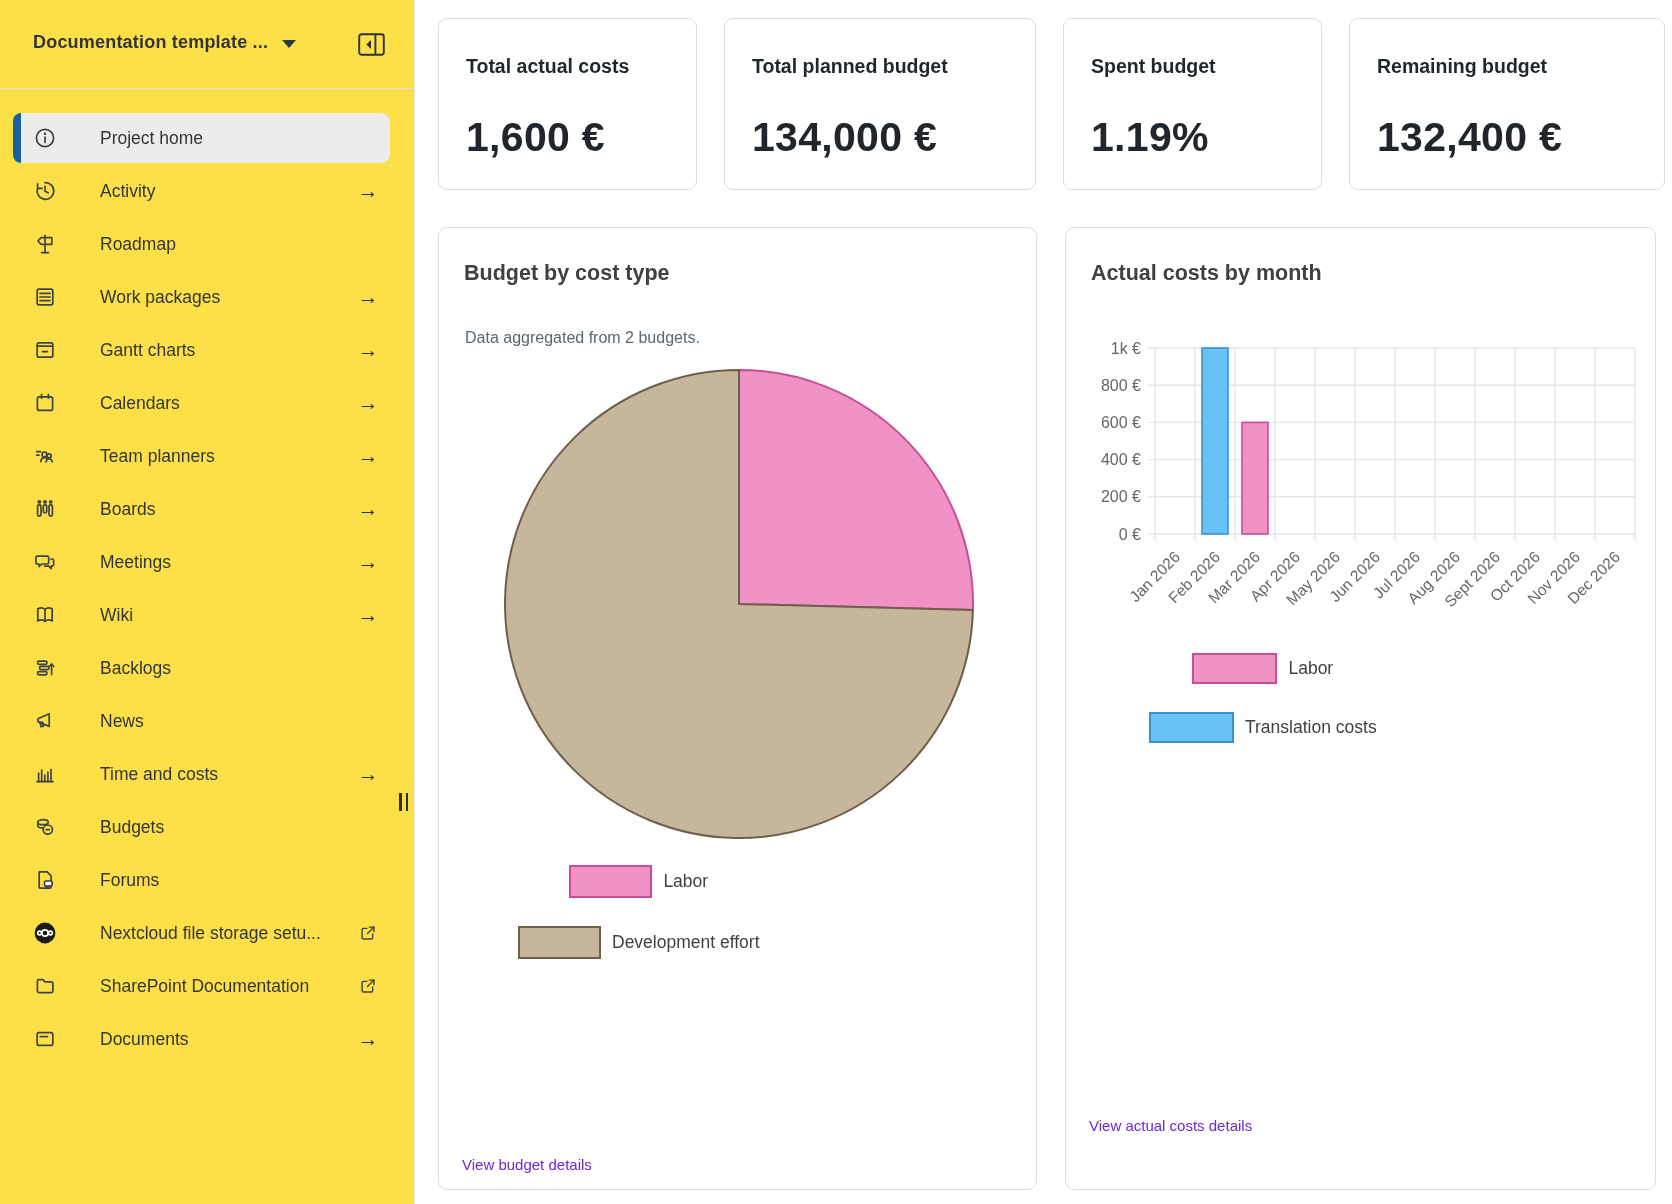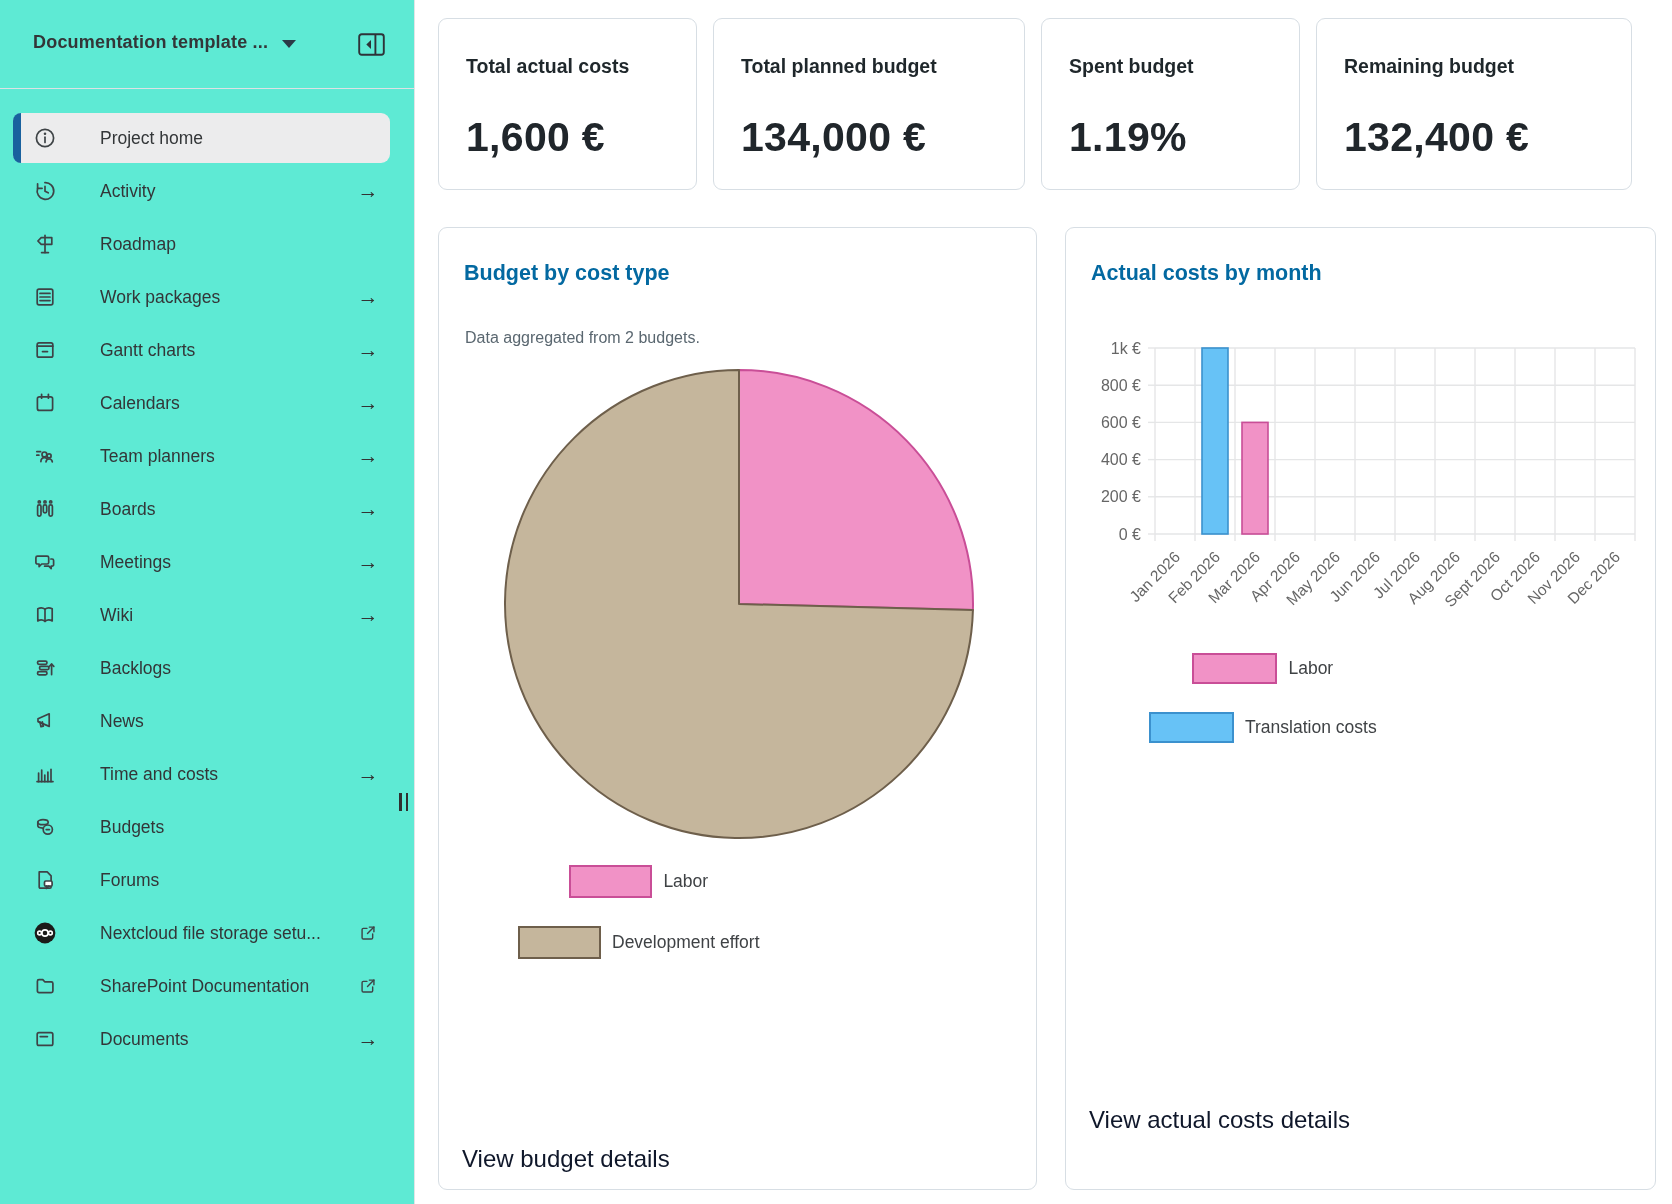--- a/index.html
+++ b/index.html
@@ -2,21 +2,21 @@
 <html><head>
 <meta charset="utf-8">
 <style>
   * { margin:0; padding:0; box-sizing:border-box; }
   html,body { background:#fff; }
   body { font-family:"Liberation Sans", sans-serif; color:#333; }
   .screen { position:relative; width:1672px; height:1204px; background:#fff; overflow:hidden; }
 
   
   .sidebar { position:absolute; left:0; top:0; width:415px; height:1204px;
-             background:#5eead4; border-right:1px solid #E1E4E6; }
+             background:#fde047; border-right:1px solid #E1E4E6; }
   .sidebar-header { position:relative; height:89px; border-bottom:1px solid #DDE1E4; }
   .project-select { position:absolute; left:33px; top:32px; display:flex; align-items:center; gap:14px; cursor:pointer; }
   .project-title { font-size:18px; font-weight:700; color:#333638; letter-spacing:.2px; }
   .caret-down { display:inline-block; width:0; height:0; border-left:7px solid transparent;
                 border-right:7px solid transparent; border-top:8px solid #2B3A47; margin-top:2px; }
   .collapse-btn { position:absolute; right:29px; top:33px; width:27px; height:23px; background:none; border:none; cursor:pointer; padding:0; }
 
   .menu { position:absolute; left:13px; top:113px; width:377px; }
   .menu-item { position:relative; height:50px; margin-bottom:3px; border-radius:9px; cursor:pointer; }
   .menu-item.active { background:#ECECED; }
@@ -30,47 +30,47 @@
   .mi-suffix svg { width:20px; height:20px; display:block; }
 
   .resize-handle { position:absolute; right:6px; top:793px; width:9px; height:18px; cursor:col-resize;
                    display:flex; justify-content:space-between; }
   .resize-handle i { display:block; width:2.5px; height:18px; background:#2F2F2F; }
 
   
   .main { position:absolute; left:438px; top:0; width:1218px; height:1204px; }
   .card { background:#fff; border:1px solid #D7DEE4; border-radius:9px; }
 
-  .kpi-row { position:absolute; left:0; top:18px; display:flex; gap:16px; }
+  .kpi-row { position:absolute; left:0; top:18px; display:flex; gap:27px; }
   .kpi-card { height:172px; padding:36px 27px 0 27px; }
   .kpi-card:nth-child(1){ width:259px; } .kpi-card:nth-child(2){ width:312px; }
   .kpi-card:nth-child(3){ width:259px; } .kpi-card:nth-child(4){ width:316px; }
   .kpi-label { font-size:19.5px; font-weight:700; color:#1F272B; }
   .kpi-value { margin-top:36px; font-size:41px; font-weight:600; color:#20262B; letter-spacing:.3px; }
 
   .charts-row { position:absolute; left:0; top:227px; }
   .chart-card { position:absolute; top:0; height:963px; }
   .budget-card { left:0; width:599px; }
   .actual-card { left:627px; width:591px;padding-left:25px; }
-  .chart-title { position:absolute; left:25px; top:33px; font-size:21.5px; font-weight:700; color:#0369a1; }
+  .chart-title { position:absolute; left:25px; top:33px; font-size:21.5px; font-weight:700; color:#404040; }
   .subtitle { position:absolute; left:26px; top:101px; font-size:16px; color:#5A6770; }
 
   .pie-svg { position:absolute; left:61px; top:137px; width:478px; height:478px; pointer-events:none; }
   .bar-svg { position:absolute; left:0; top:0; width:591px; height:963px; pointer-events:none; }
 
   .legend { position:absolute; display:flex; align-items:center;flex-direction:column; }
   .budget-card .legend { left:79px; top:637px; gap:28px; }
   .actual-card .legend { left:83px; top:425px; gap:28px; }
   .legend-item { display:flex; align-items:center; cursor:pointer; }
   .legend-swatch { display:inline-block; border-style:solid; border-width:2px; }
   .budget-card .legend-swatch { width:83px; height:33px; }
   .actual-card .legend-swatch { width:85px; height:31px; }
   .legend-label { margin-left:11px; font-size:17.5px; color:#3F4245; white-space:nowrap; }
 
-  .card-link { position:absolute; left:23px; font-size:24px; color:#0f172a; cursor:pointer; text-decoration:none; }
+  .card-link { position:absolute; left:23px; font-size:15px; color:#6d28d9; cursor:pointer; text-decoration:none; }
   .budget-card .card-link { bottom:16px; }
   .actual-card .card-link { bottom:55px; }
 </style>
 </head>
 <body>
 
 <div class="screen">
 
   <aside class="sidebar">
     <div class="sidebar-header">

